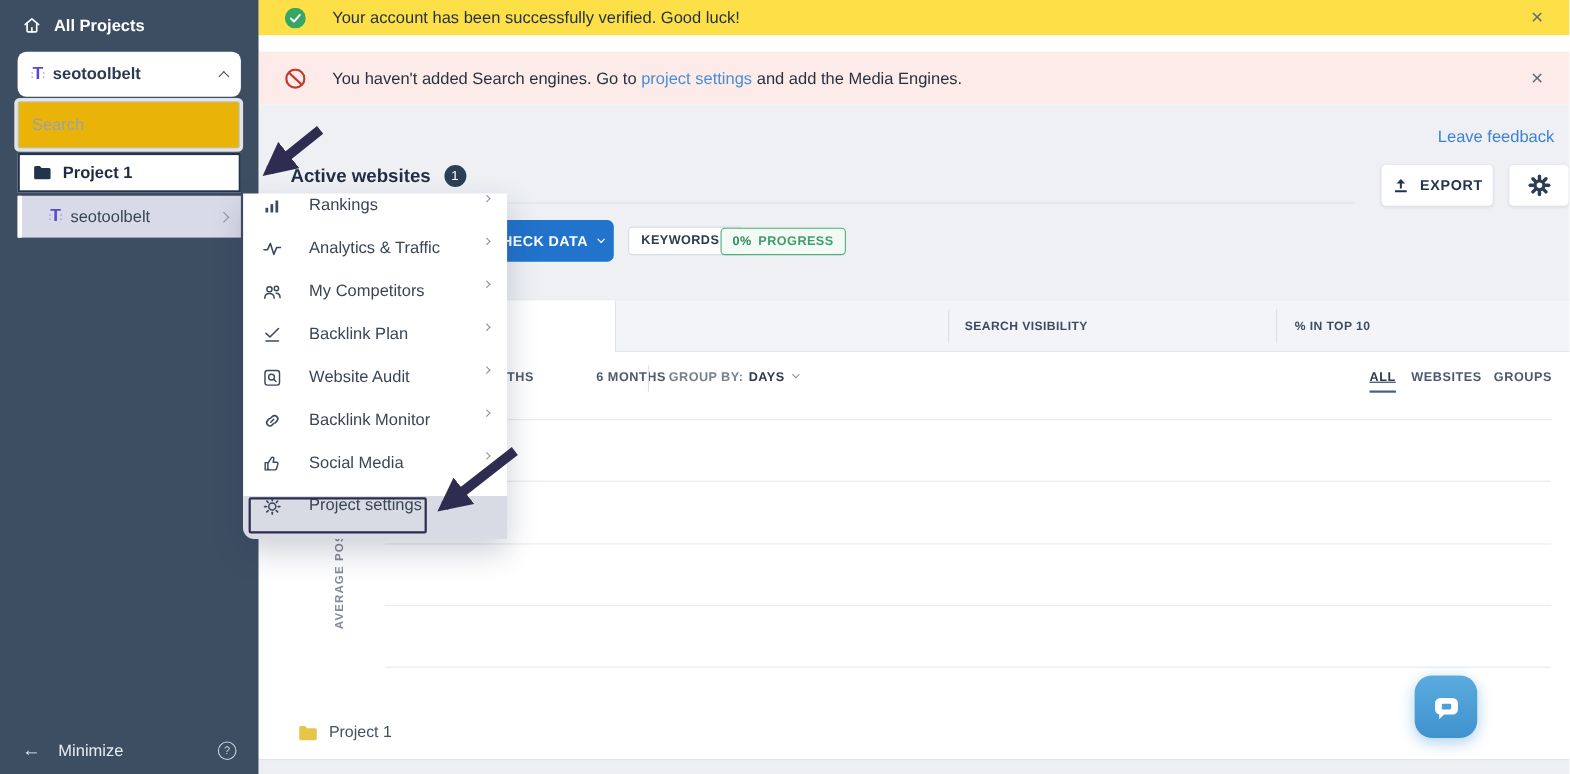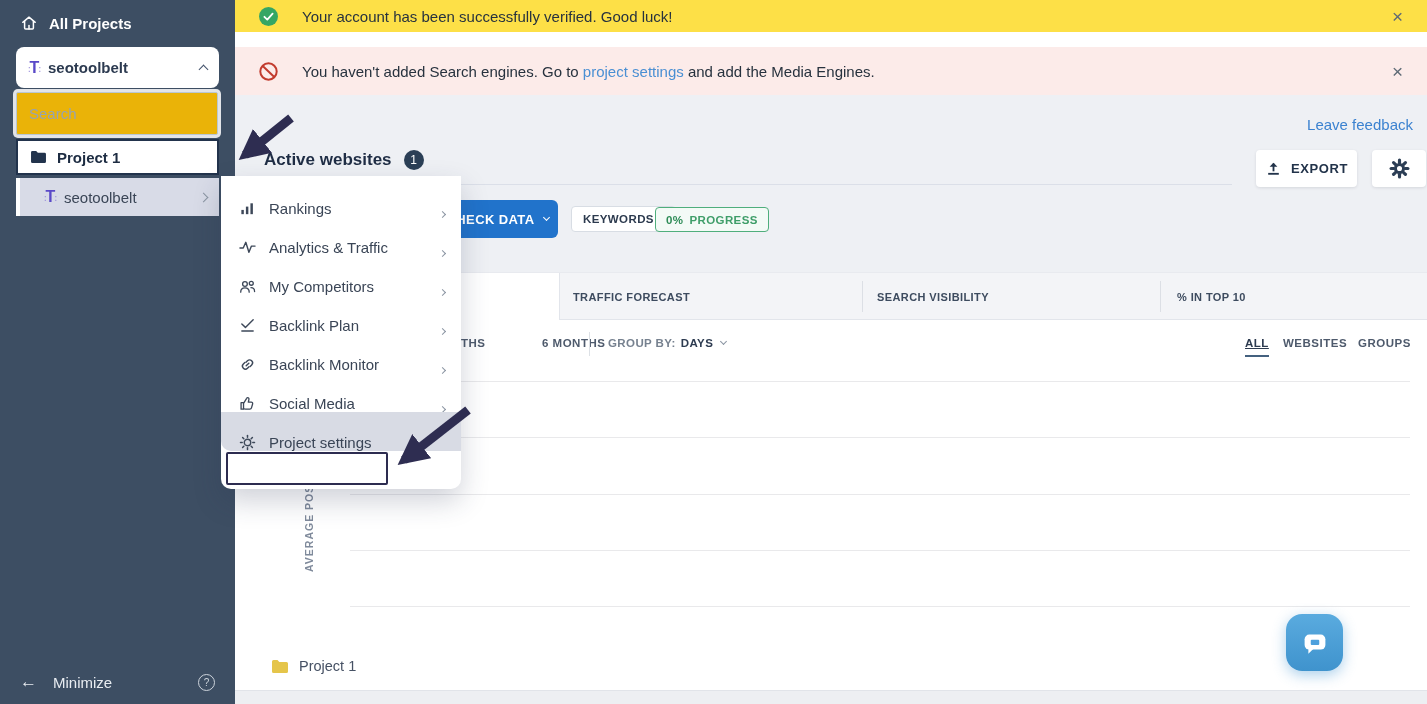--- a/index.html
+++ b/index.html
@@ -77,21 +77,21 @@
   .chart-area { position:absolute; left:235px; top:368px; width:1192px; height:322px; background:#fff; }
   .gridline { position:absolute; left:115px; width:1060px; height:1px; background:#e9e9eb; }
   .ylabel { position:absolute; left:80px; top:192px; transform:rotate(-90deg); transform-origin:left bottom; font-size:10.5px; letter-spacing:1px; color:#7f8a9b; white-space:nowrap; font-weight:600; }
   .legend { position:absolute; left:36px; top:290px; display:flex; align-items:center; gap:10px; font-size:14.5px; color:#465164; }
   .footer-strip { position:absolute; left:235px; top:690px; width:1192px; height:14px; background:#edeff2; border-top:1px solid #e1e4e9; }
 
   .chat-btn { position:absolute; left:1286px; top:614px; width:57px; height:57px; border-radius:16px; background:linear-gradient(180deg,#5aabdf,#3f93cd); box-shadow:0 4px 14px rgba(70,150,210,.45); display:flex; align-items:center; justify-content:center; cursor:pointer; z-index:30; }
 
   
   .menu { position:absolute; left:221px; top:176px; width:240px; height:313px; background:#fff; border-radius:0 0 10px 10px; box-shadow:0 12px 28px rgba(40,50,80,.22); z-index:40; padding-top:2px; }
-  .menu-item { position:relative; height:39px; display:flex; align-items:flex-end; padding:0 16px 0 17px; gap:13px; cursor:pointer; }
+  .menu-item { position:relative; height:39px; display:flex; align-items:flex-start; padding:0 16px 0 17px; gap:25px; cursor:pointer; }
   .menu-item .lbl { font-size:15px; color:#3a4556; flex:1; }
   .menu-item.hl { background:#d8dbe4; border-radius:0 0 0 10px; }
   .menu-hl-box { position:absolute; left:5px; top:276px; width:162px; height:33px; border:2px solid #2d2c50; border-radius:2px; pointer-events:none; }
   .mi-icon { width:18px; height:18px; flex:0 0 18px; display:flex; align-items:center; justify-content:center; }
 
   
   .arrows { position:absolute; left:0; top:0; width:1427px; height:704px; z-index:90; pointer-events:none; }
 </style>
 </head>
 <body>
@@ -154,21 +154,20 @@
     <span class="chev down white sm"></span>
   </div>
   <div class="kw-badge">KEYWORDS 5</div>
   <div class="prog-badge">
     <span class="pct">0%</span>
     <span class="word">PROGRESS</span>
   </div>
 
   <div class="tabs-row">
     <div class="tab-active"></div>
-    <div class="tab" style="left:338px;">TRAFFIC FORECAST</div>
     <div class="tab-sep" style="left:627px;"></div>
     <div class="tab" style="left:642px;">SEARCH VISIBILITY</div>
     <div class="tab-sep" style="left:925px;"></div>
     <div class="tab" style="left:942px;">% IN TOP 10</div>
   </div>
 
   <div class="filter-row">
     <div class="period" style="left:187px;">3 MONTHS</div>
     <div class="period" style="left:275px;margin-left:32px;">6 MONTHS</div>
     <div class="v-sep"></div>
@@ -279,20 +278,31 @@
             <polyline points="3,7.5 6.8,11 15,2.8" fill="none" stroke="#3d4859" stroke-width="1.5" stroke-linecap="round" stroke-linejoin="round"></polyline>
             <line x1="3" y1="14.8" x2="15" y2="14.8" stroke="#3d4859" stroke-width="1.5" stroke-linecap="round"></line>
           </svg>
         </span>
       <span class="lbl">Backlink Plan</span>
       <span class="chev right gray sm"></span>
     </div>
     <div class="menu-item">
       <span class="mi-icon">
           <svg width="17" height="17" viewBox="0 0 18 18">
+            <rect x="2" y="2" width="14" height="14" rx="2.5" fill="none" stroke="#3d4859" stroke-width="1.4"></rect>
+            <circle cx="8.3" cy="8.3" r="2.8" fill="none" stroke="#3d4859" stroke-width="1.4"></circle>
+            <line x1="10.4" y1="10.4" x2="12.6" y2="12.6" stroke="#3d4859" stroke-width="1.4" stroke-linecap="round"></line>
+          </svg>
+        </span>
+      <span class="lbl">Website Audit</span>
+      <span class="chev right gray sm"></span>
+    </div>
+    <div class="menu-item">
+      <span class="mi-icon">
+          <svg width="17" height="17" viewBox="0 0 18 18">
             <path d="M7.6 10.4 L10.4 7.6" stroke="#3d4859" stroke-width="1.5" fill="none" stroke-linecap="round"></path>
             <path d="M6.2 7 L4.6 8.6 a3.1 3.1 0 0 0 4.4 4.4 L10.6 11.4" fill="none" stroke="#3d4859" stroke-width="1.5" stroke-linecap="round"></path>
             <path d="M11.8 11 L13.4 9.4 a3.1 3.1 0 0 0-4.4-4.4 L7.4 6.6" fill="none" stroke="#3d4859" stroke-width="1.5" stroke-linecap="round"></path>
           </svg>
         </span>
       <span class="lbl">Backlink Monitor</span>
       <span class="chev right gray sm"></span>
     </div>
     <div class="menu-item">
       <span class="mi-icon">

